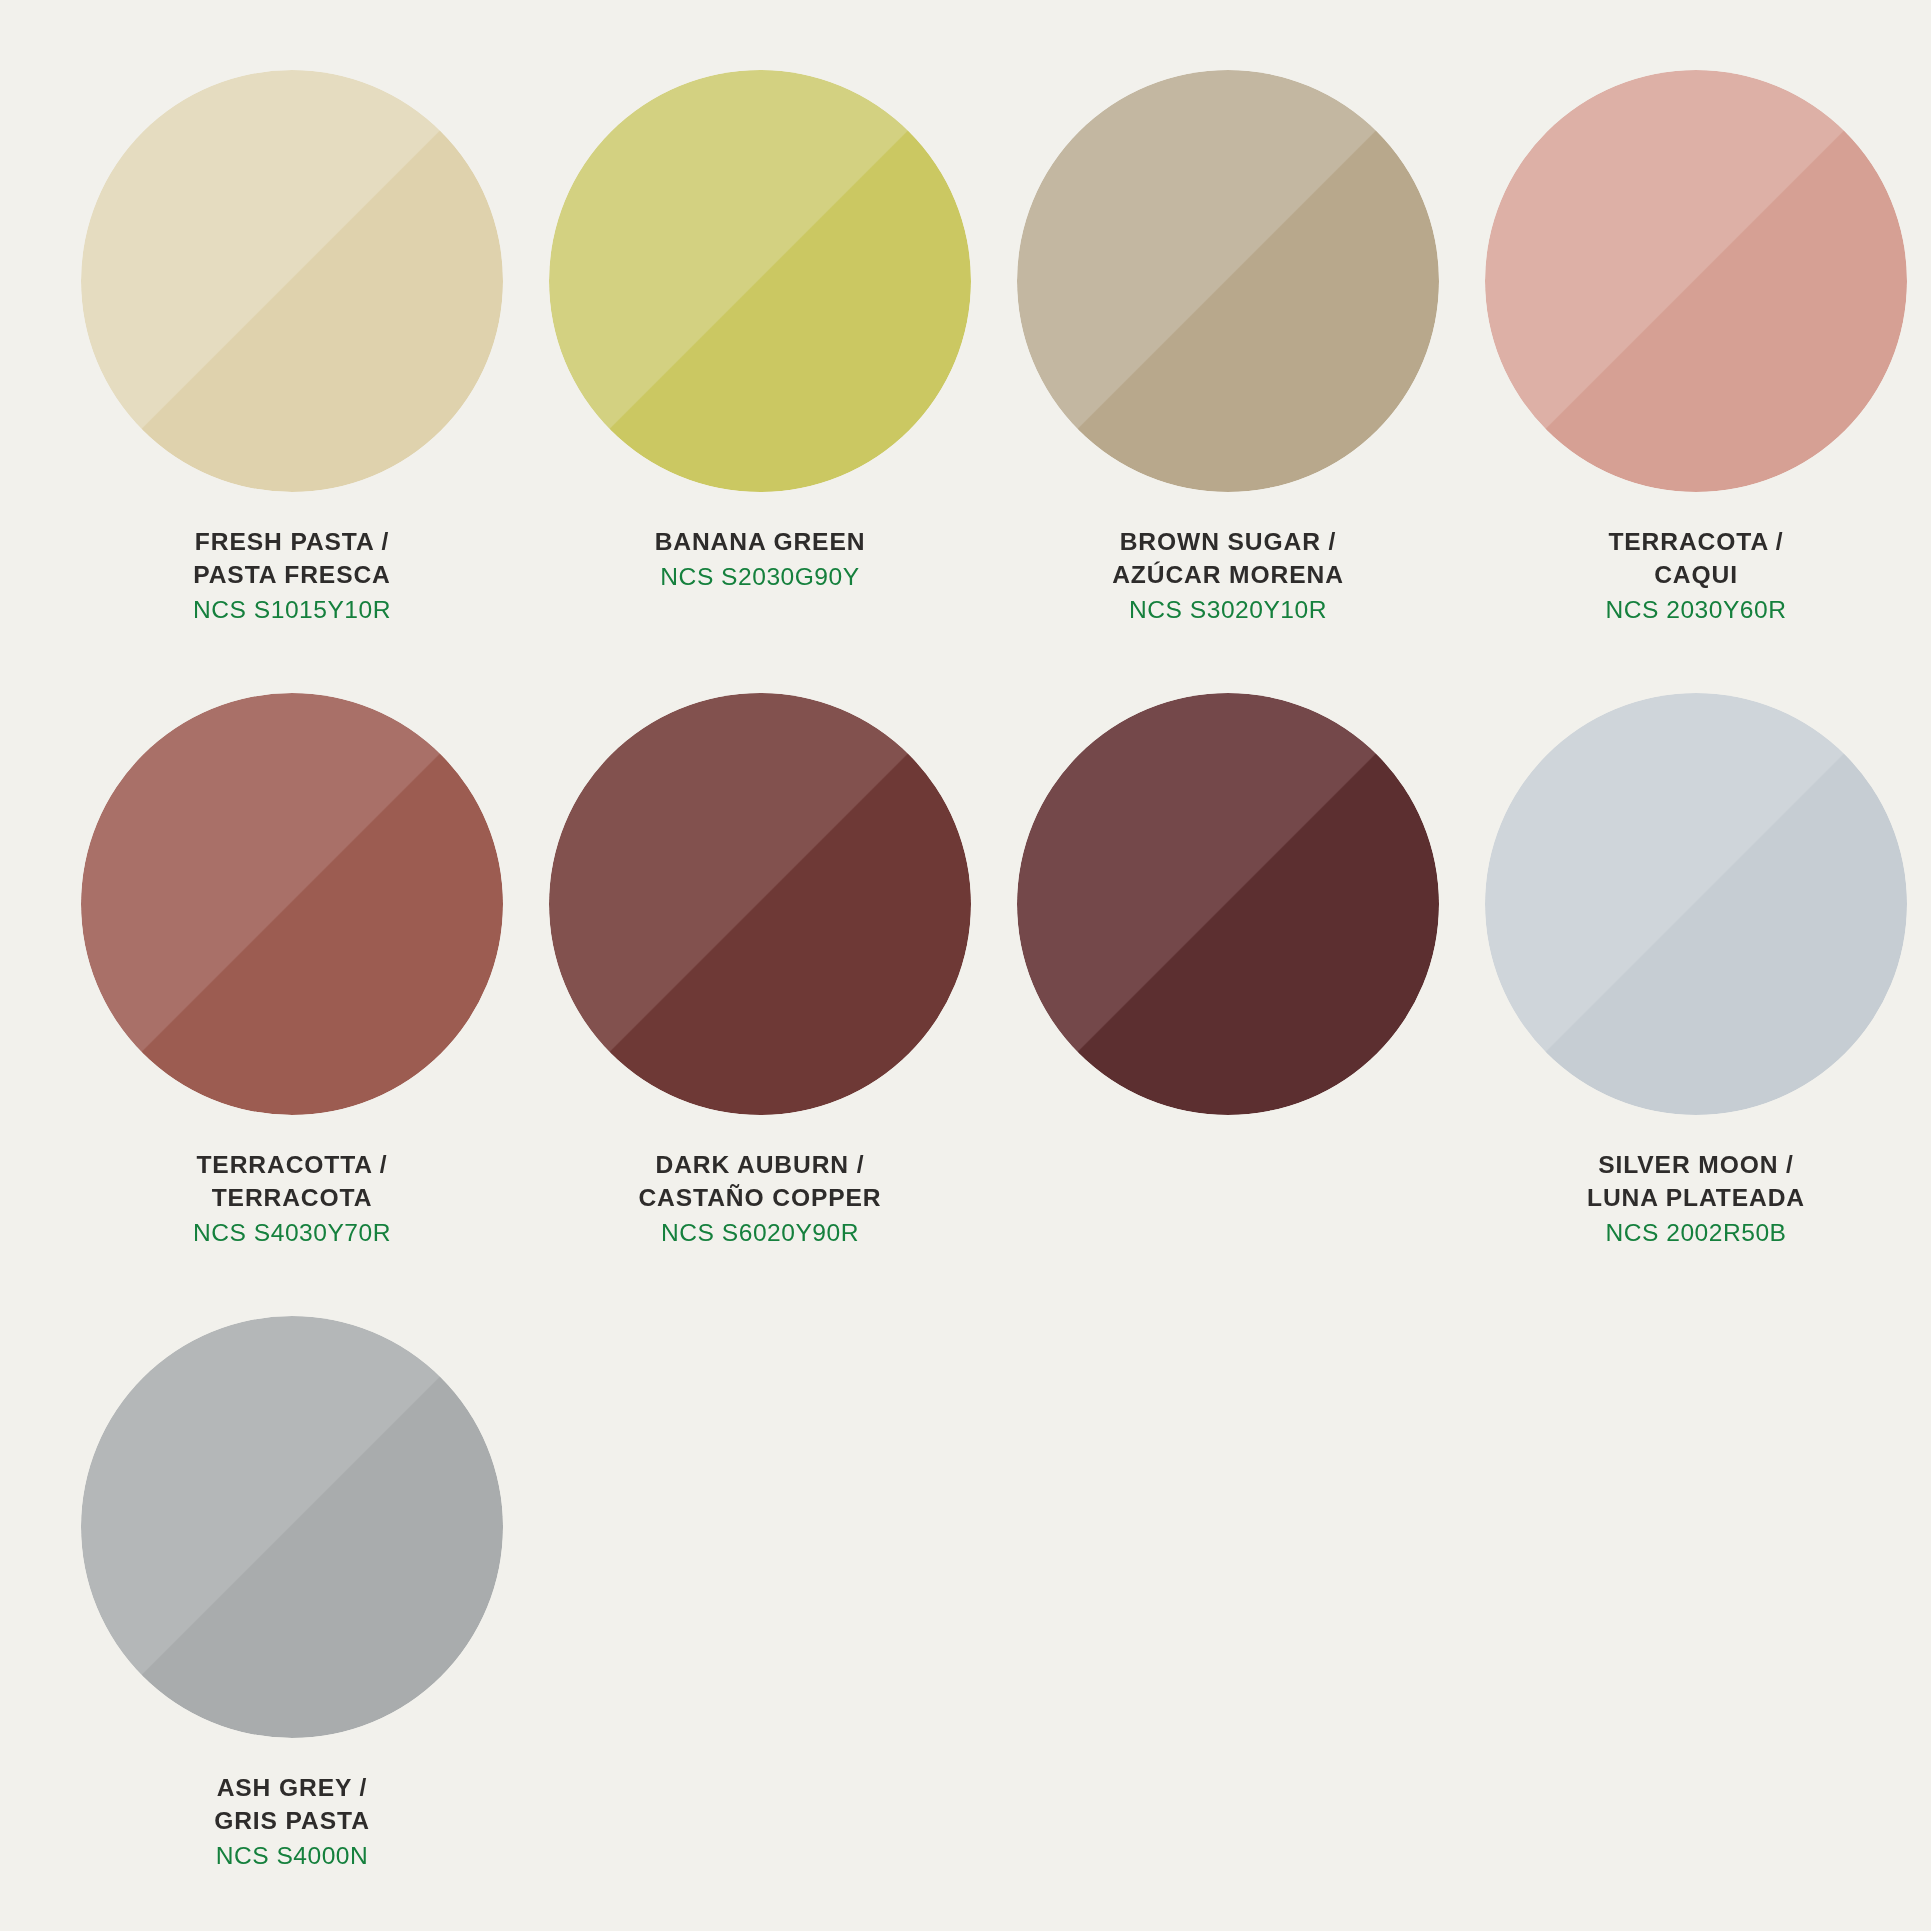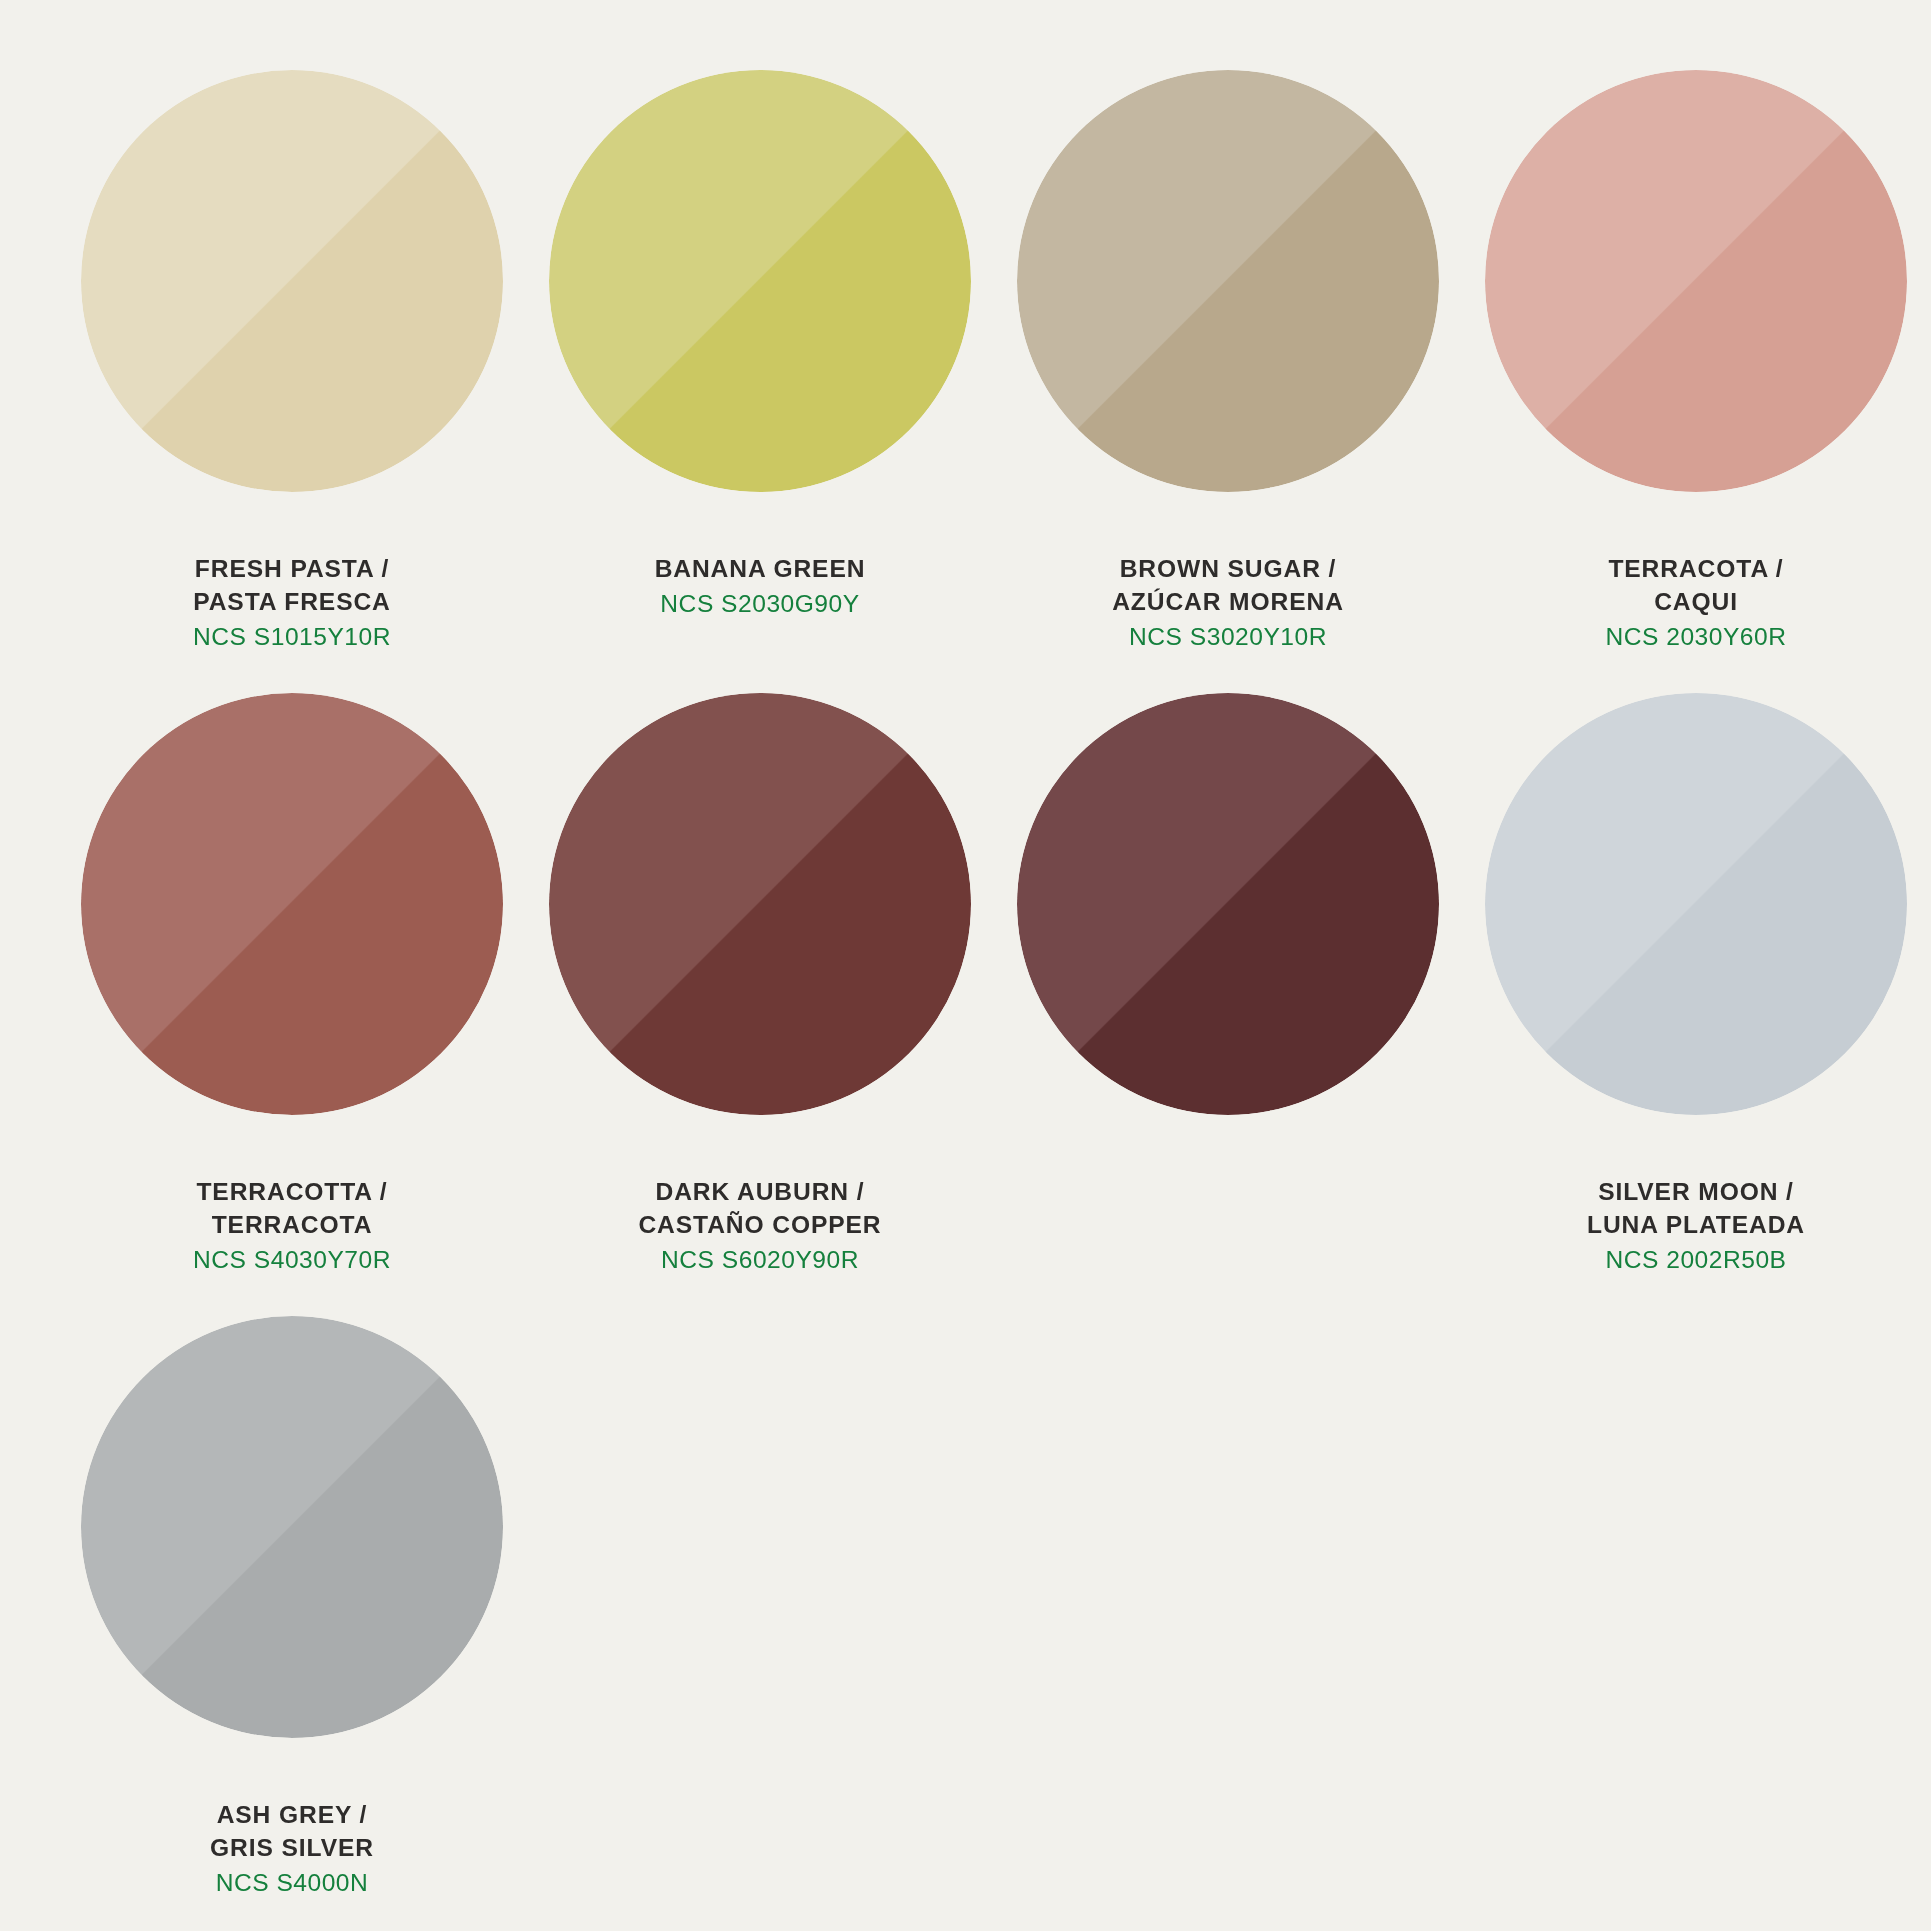--- a/index.html
+++ b/index.html
@@ -30,21 +30,20 @@
     grid-auto-rows: 623px;
     justify-content: start;
     column-gap: 0px;
   }
 
   .swatch-cell {
     width: 468px;
     display: flex;
     flex-direction: column;
     align-items: center;
-    gap: 27px;
   }
 
   .swatch-disc {
     width: 422px;
     height: 422px;
     border-radius: 50%;
     position: relative;
     overflow: hidden;
     flex: 0 0 auto;
   }
@@ -165,19 +164,19 @@
           <div class="swatch-name">LUNA PLATEADA</div>
           <div class="swatch-code">NCS 2002R50B</div>
         </div>
       </div>
       <div class="swatch-cell">
         <div class="swatch-disc">
           <div class="disc-base" style="background: linear-gradient(135deg, rgb(180, 183, 184) 0%, rgb(180, 183, 184) 49.6%, rgb(169, 172, 173) 49.8%, rgb(169, 172, 173) 100%);"></div>
         </div>
         <div class="swatch-caption">
           <div class="swatch-name">ASH GREY /</div>
-          <div class="swatch-name">GRIS SILVER</div>
+          <div class="swatch-name">GRIS PASTA</div>
           <div class="swatch-code">NCS S4000N</div>
         </div>
       </div>
     </div>
 </main>
 
 
 </body></html>

